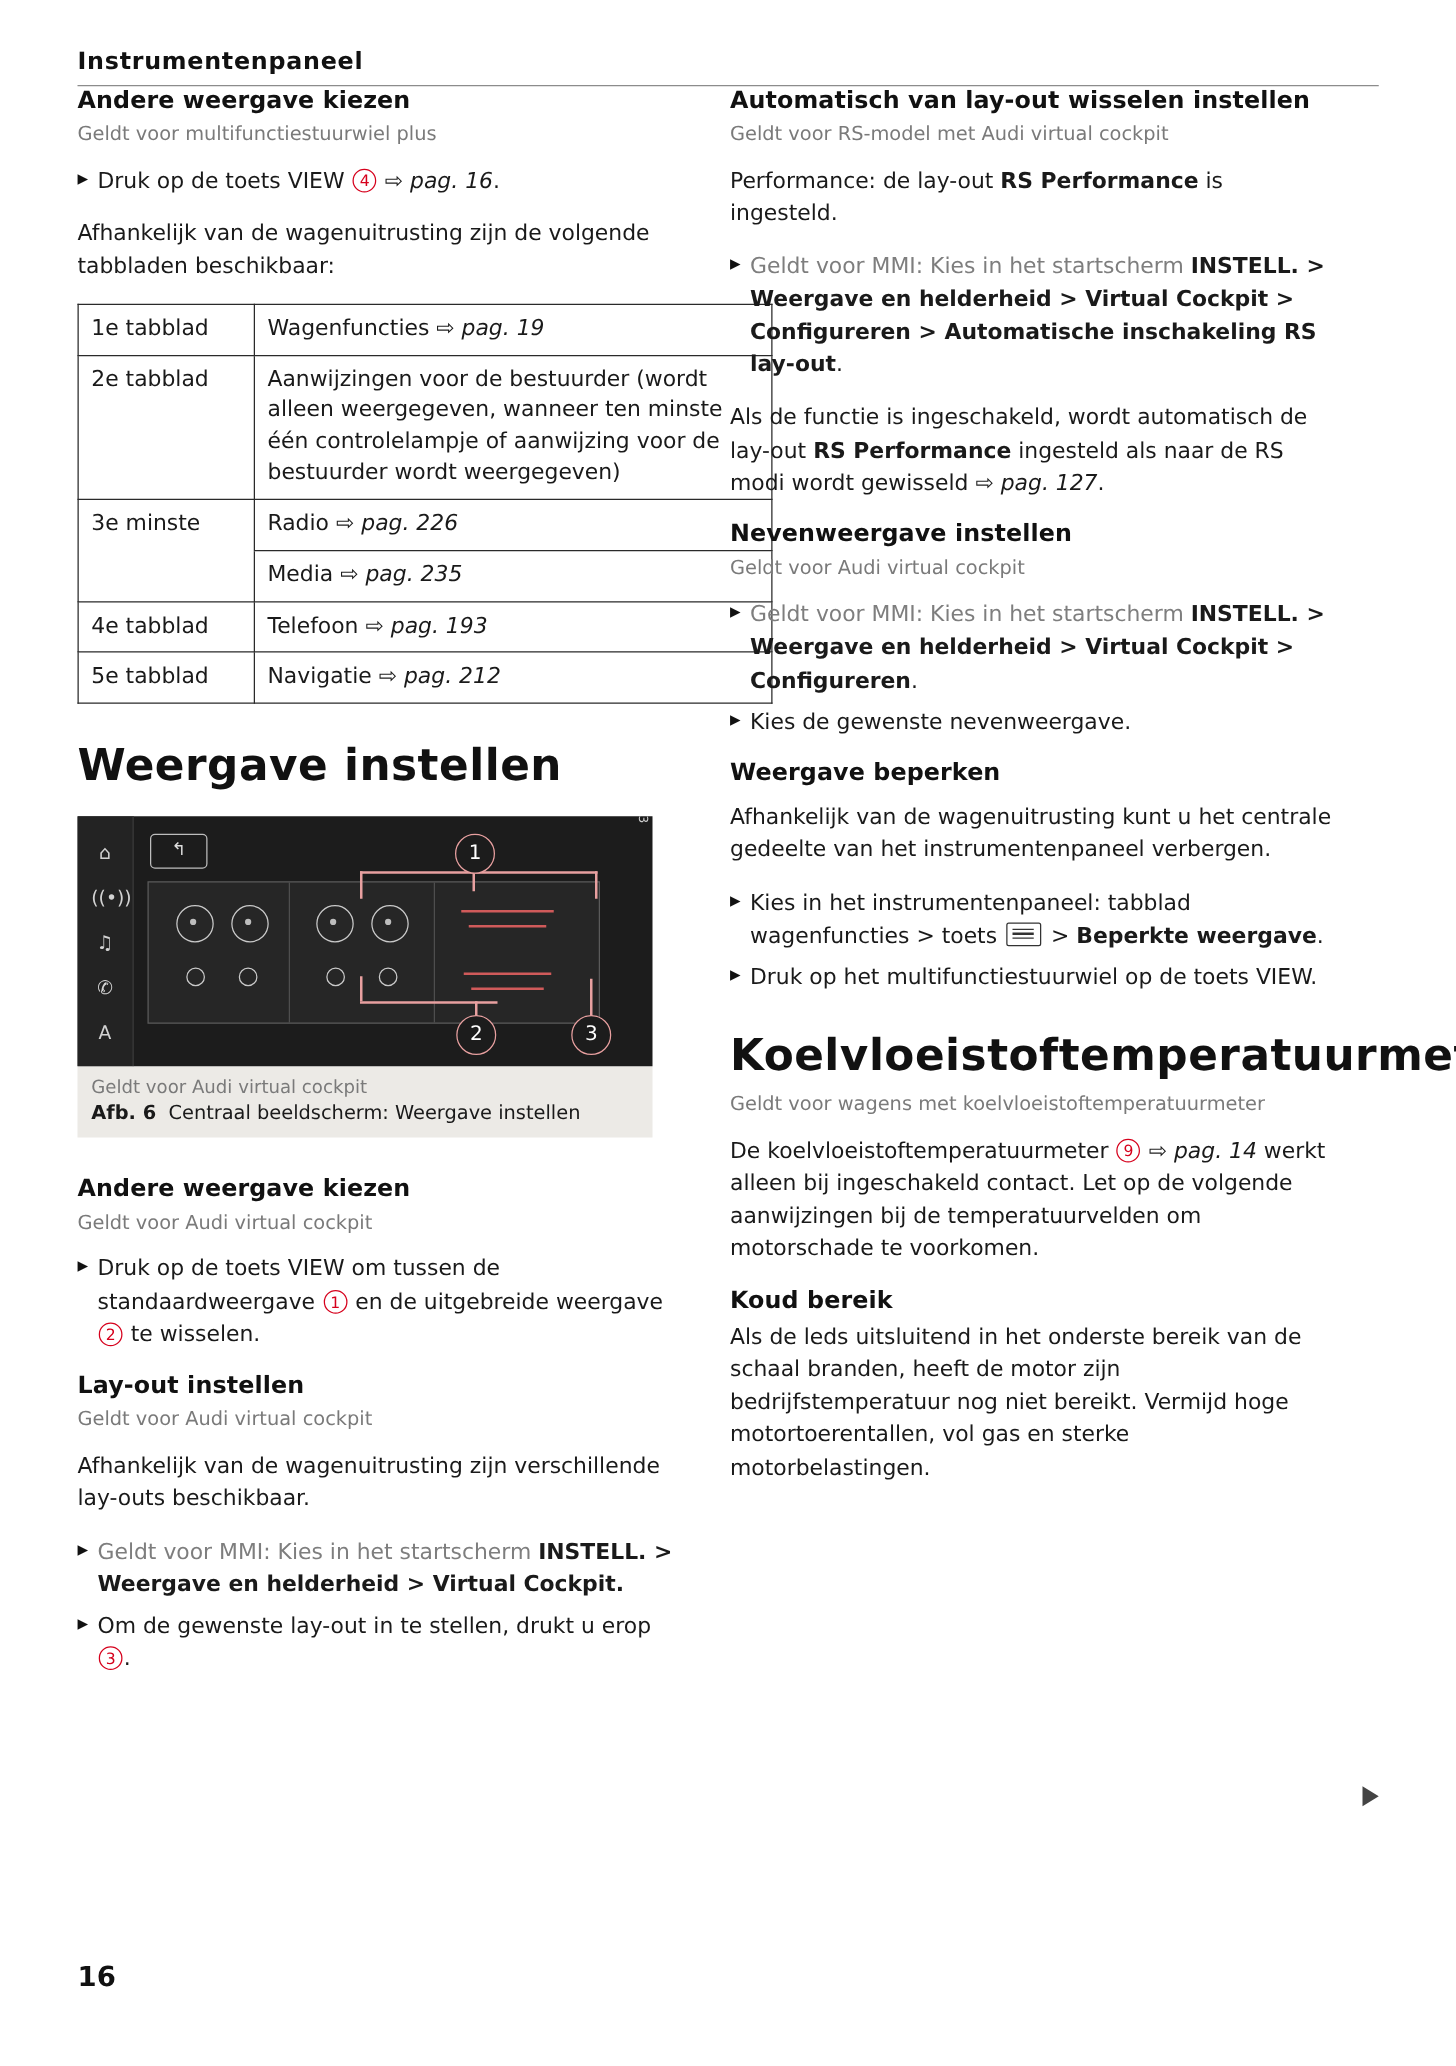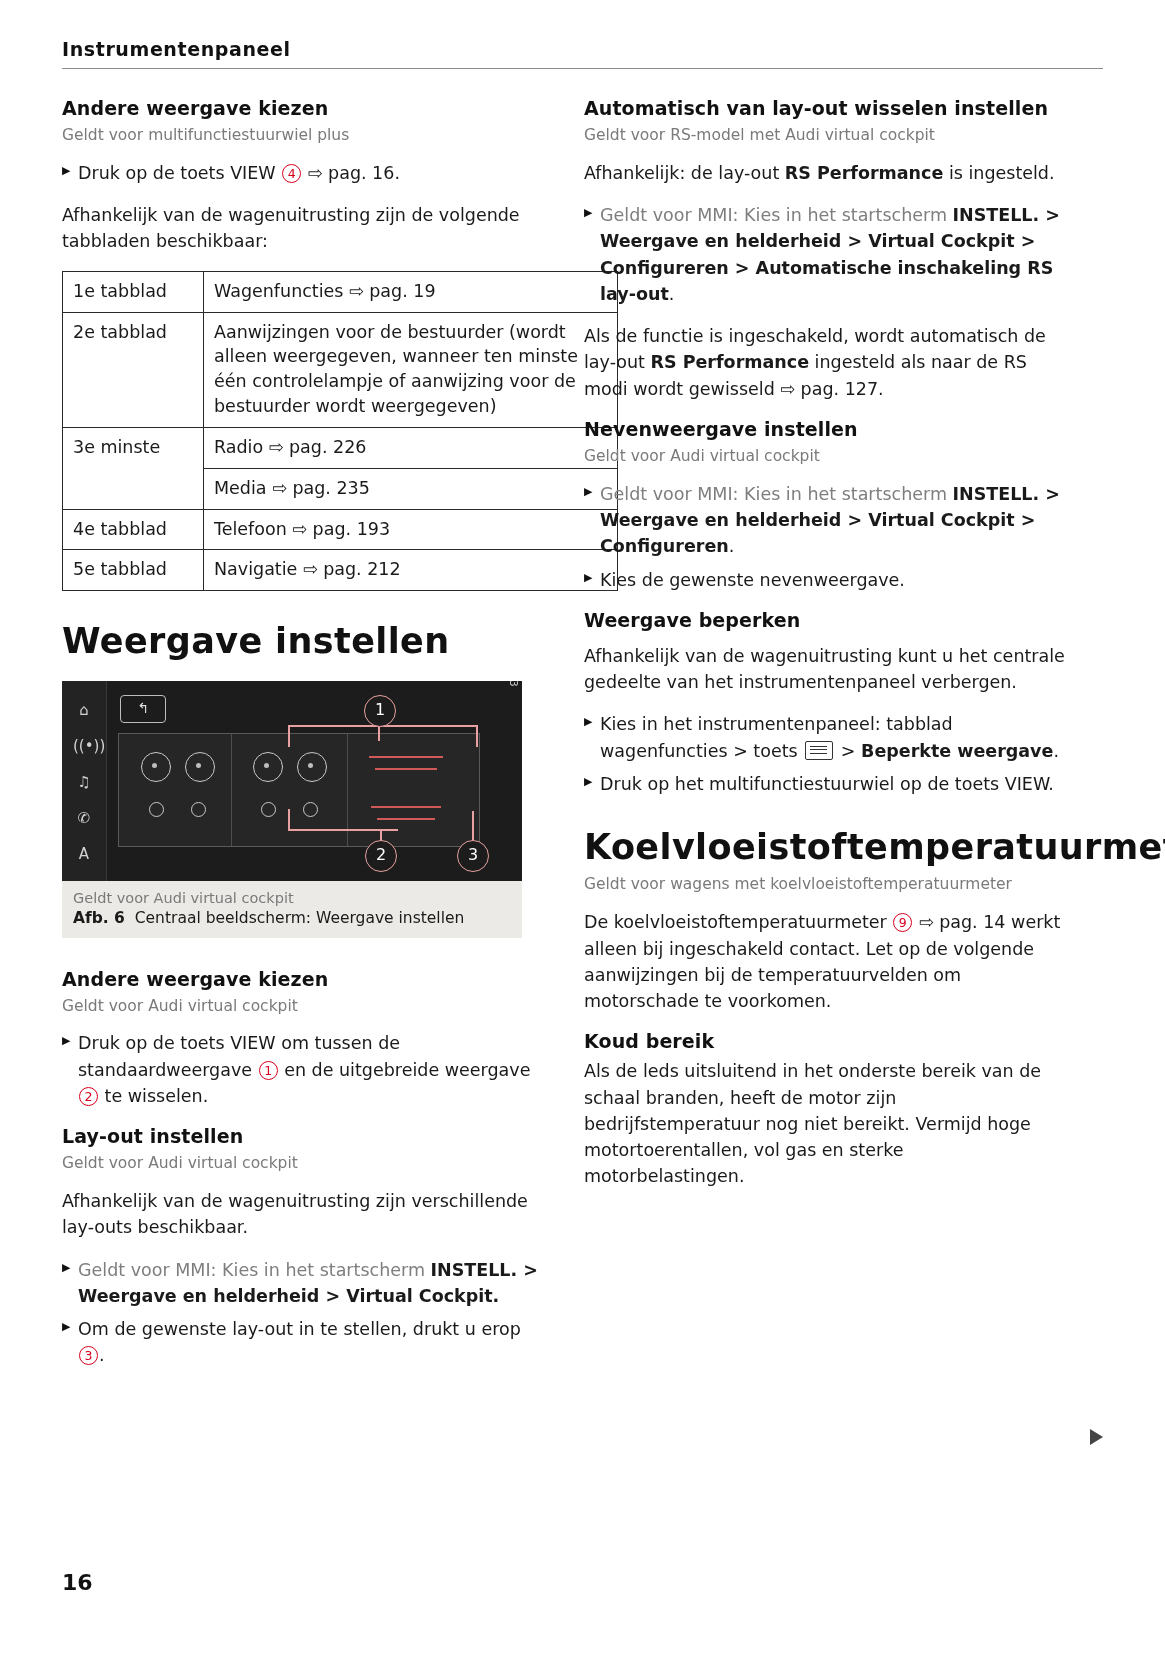--- a/index.html
+++ b/index.html
@@ -21,21 +21,20 @@
     width: 1165px;
     height: 1653px;
     box-sizing: border-box;
     padding: 30px 62px 0 62px;
   }
   
   .header {
     padding-top: 8px;
     border-bottom: 1px solid #8c8c8c;
     padding-bottom: 8px;
-    margin-bottom: 28px;
   }
   .header-title {
     font-size: 19px;
     font-weight: bold;
     letter-spacing: 0.6px;
     color: #111;
   }
   
   .columns {
     display: flex;
@@ -84,21 +83,21 @@
   }
   .bullet .tri {
     flex: 0 0 16px;
     color: #111;
     font-size: 11px;
     line-height: 1.95;
   }
   .bullet .btxt { flex: 1 1 auto; }
   .gray { color: #7e7e7e; }
   b, strong { font-weight: bold; }
-  .ref { white-space: nowrap; }
+  .ref { font-style: italic; white-space: nowrap; }
   .arrowref { font-style: normal; }
   
   .circ {
     display: inline-block;
     width: 19px;
     height: 19px;
     line-height: 17px;
     border: 1.4px solid #d6001c;
     border-radius: 50%;
     color: #d6001c;
@@ -425,21 +424,21 @@
         </div>
       </div>
 
     </div>
 
     <div class="col">
 
       <h2 class="sec">Automatisch van lay-out wisselen instellen</h2>
       <div class="sub">Geldt voor RS-model met Audi virtual cockpit</div>
 
-      <p class="body"><span>Afhankelijk: de lay-out </span><b>RS Performance</b><span> is ingesteld.</span></p>
+      <p class="body"><span>Performance: de lay-out </span><b>RS Performance</b><span> is ingesteld.</span></p>
 
       <div class="bullets">
         <div class="bullet">
           <span class="tri">▶</span>
           <span class="btxt"><span class="gray">Geldt voor MMI:</span><span class="gray"> Kies in het startscherm </span><b>INSTELL. &gt; Weergave en helderheid &gt; Virtual Cockpit &gt; Configureren &gt; Automatische inschakeling RS lay-out</b><span>.</span></span>
         </div>
       </div>
 
       <p class="body"><span>Als de functie is ingeschakeld, wordt automatisch de lay-out </span><b>RS Performance</b><span> ingesteld als naar de RS modi wordt gewisseld </span><span class="arrowref">⇨</span> <span class="ref">pag. 127</span><span>.</span></p>
 

